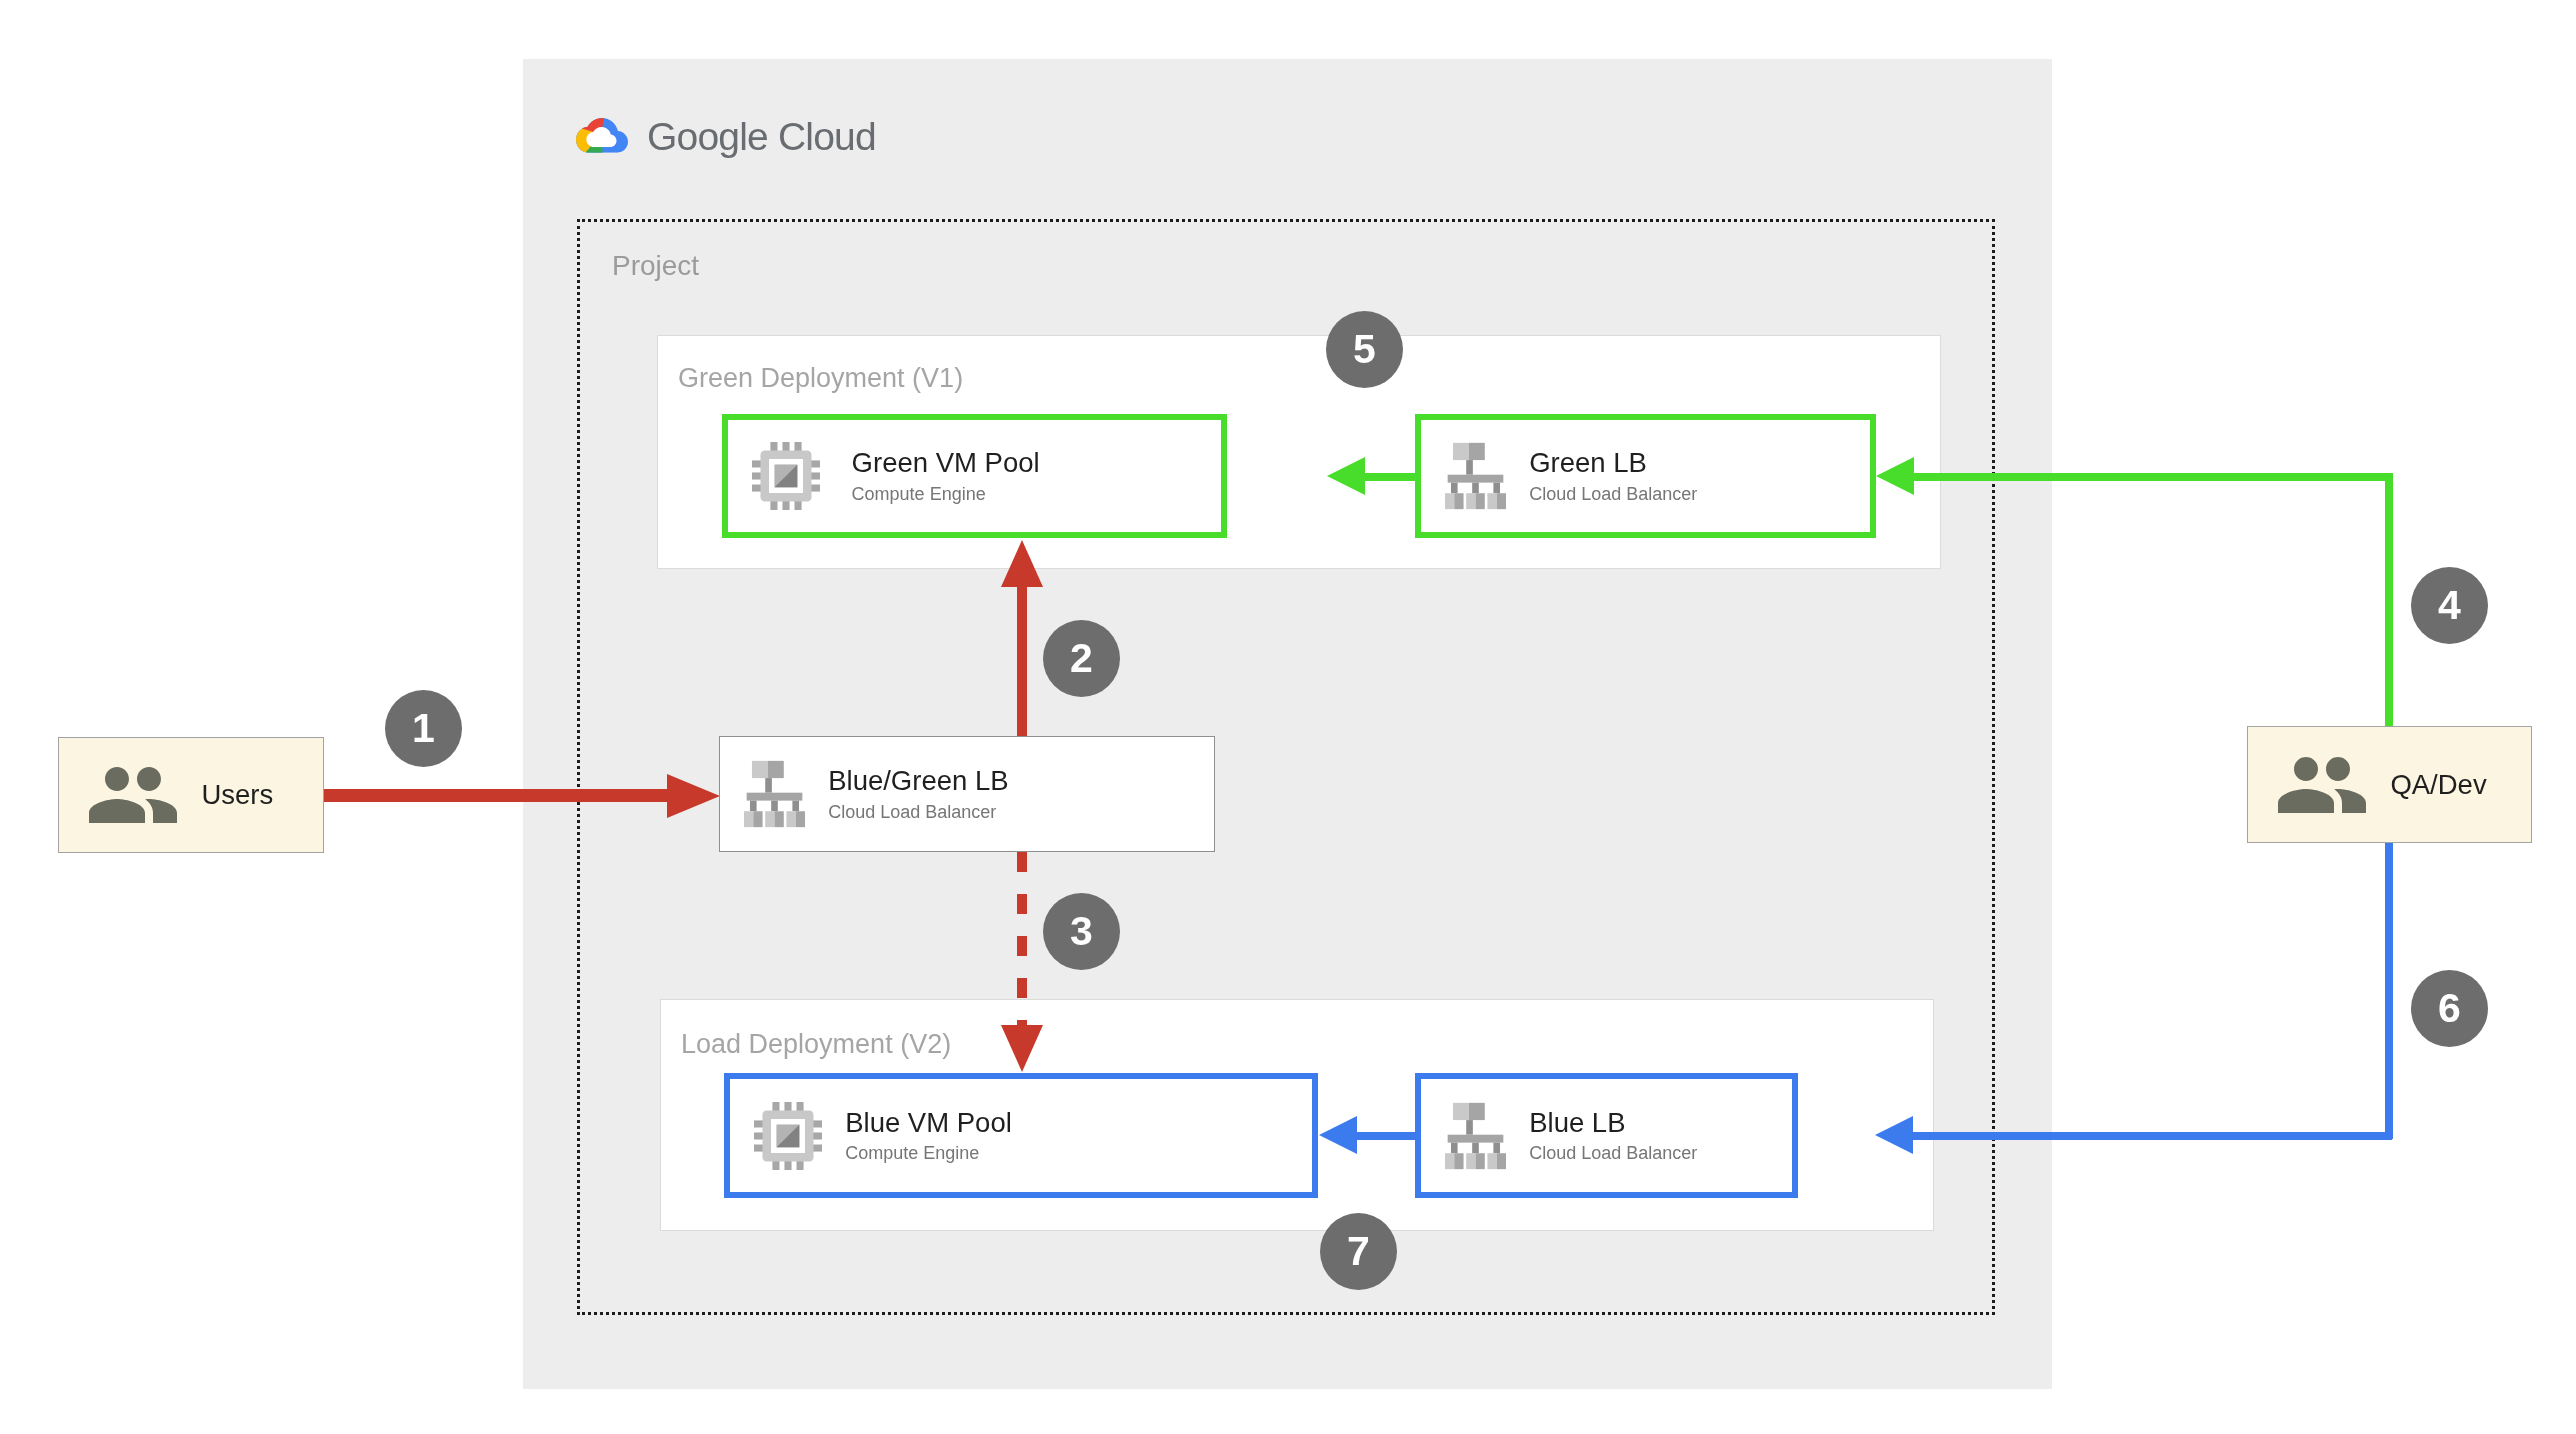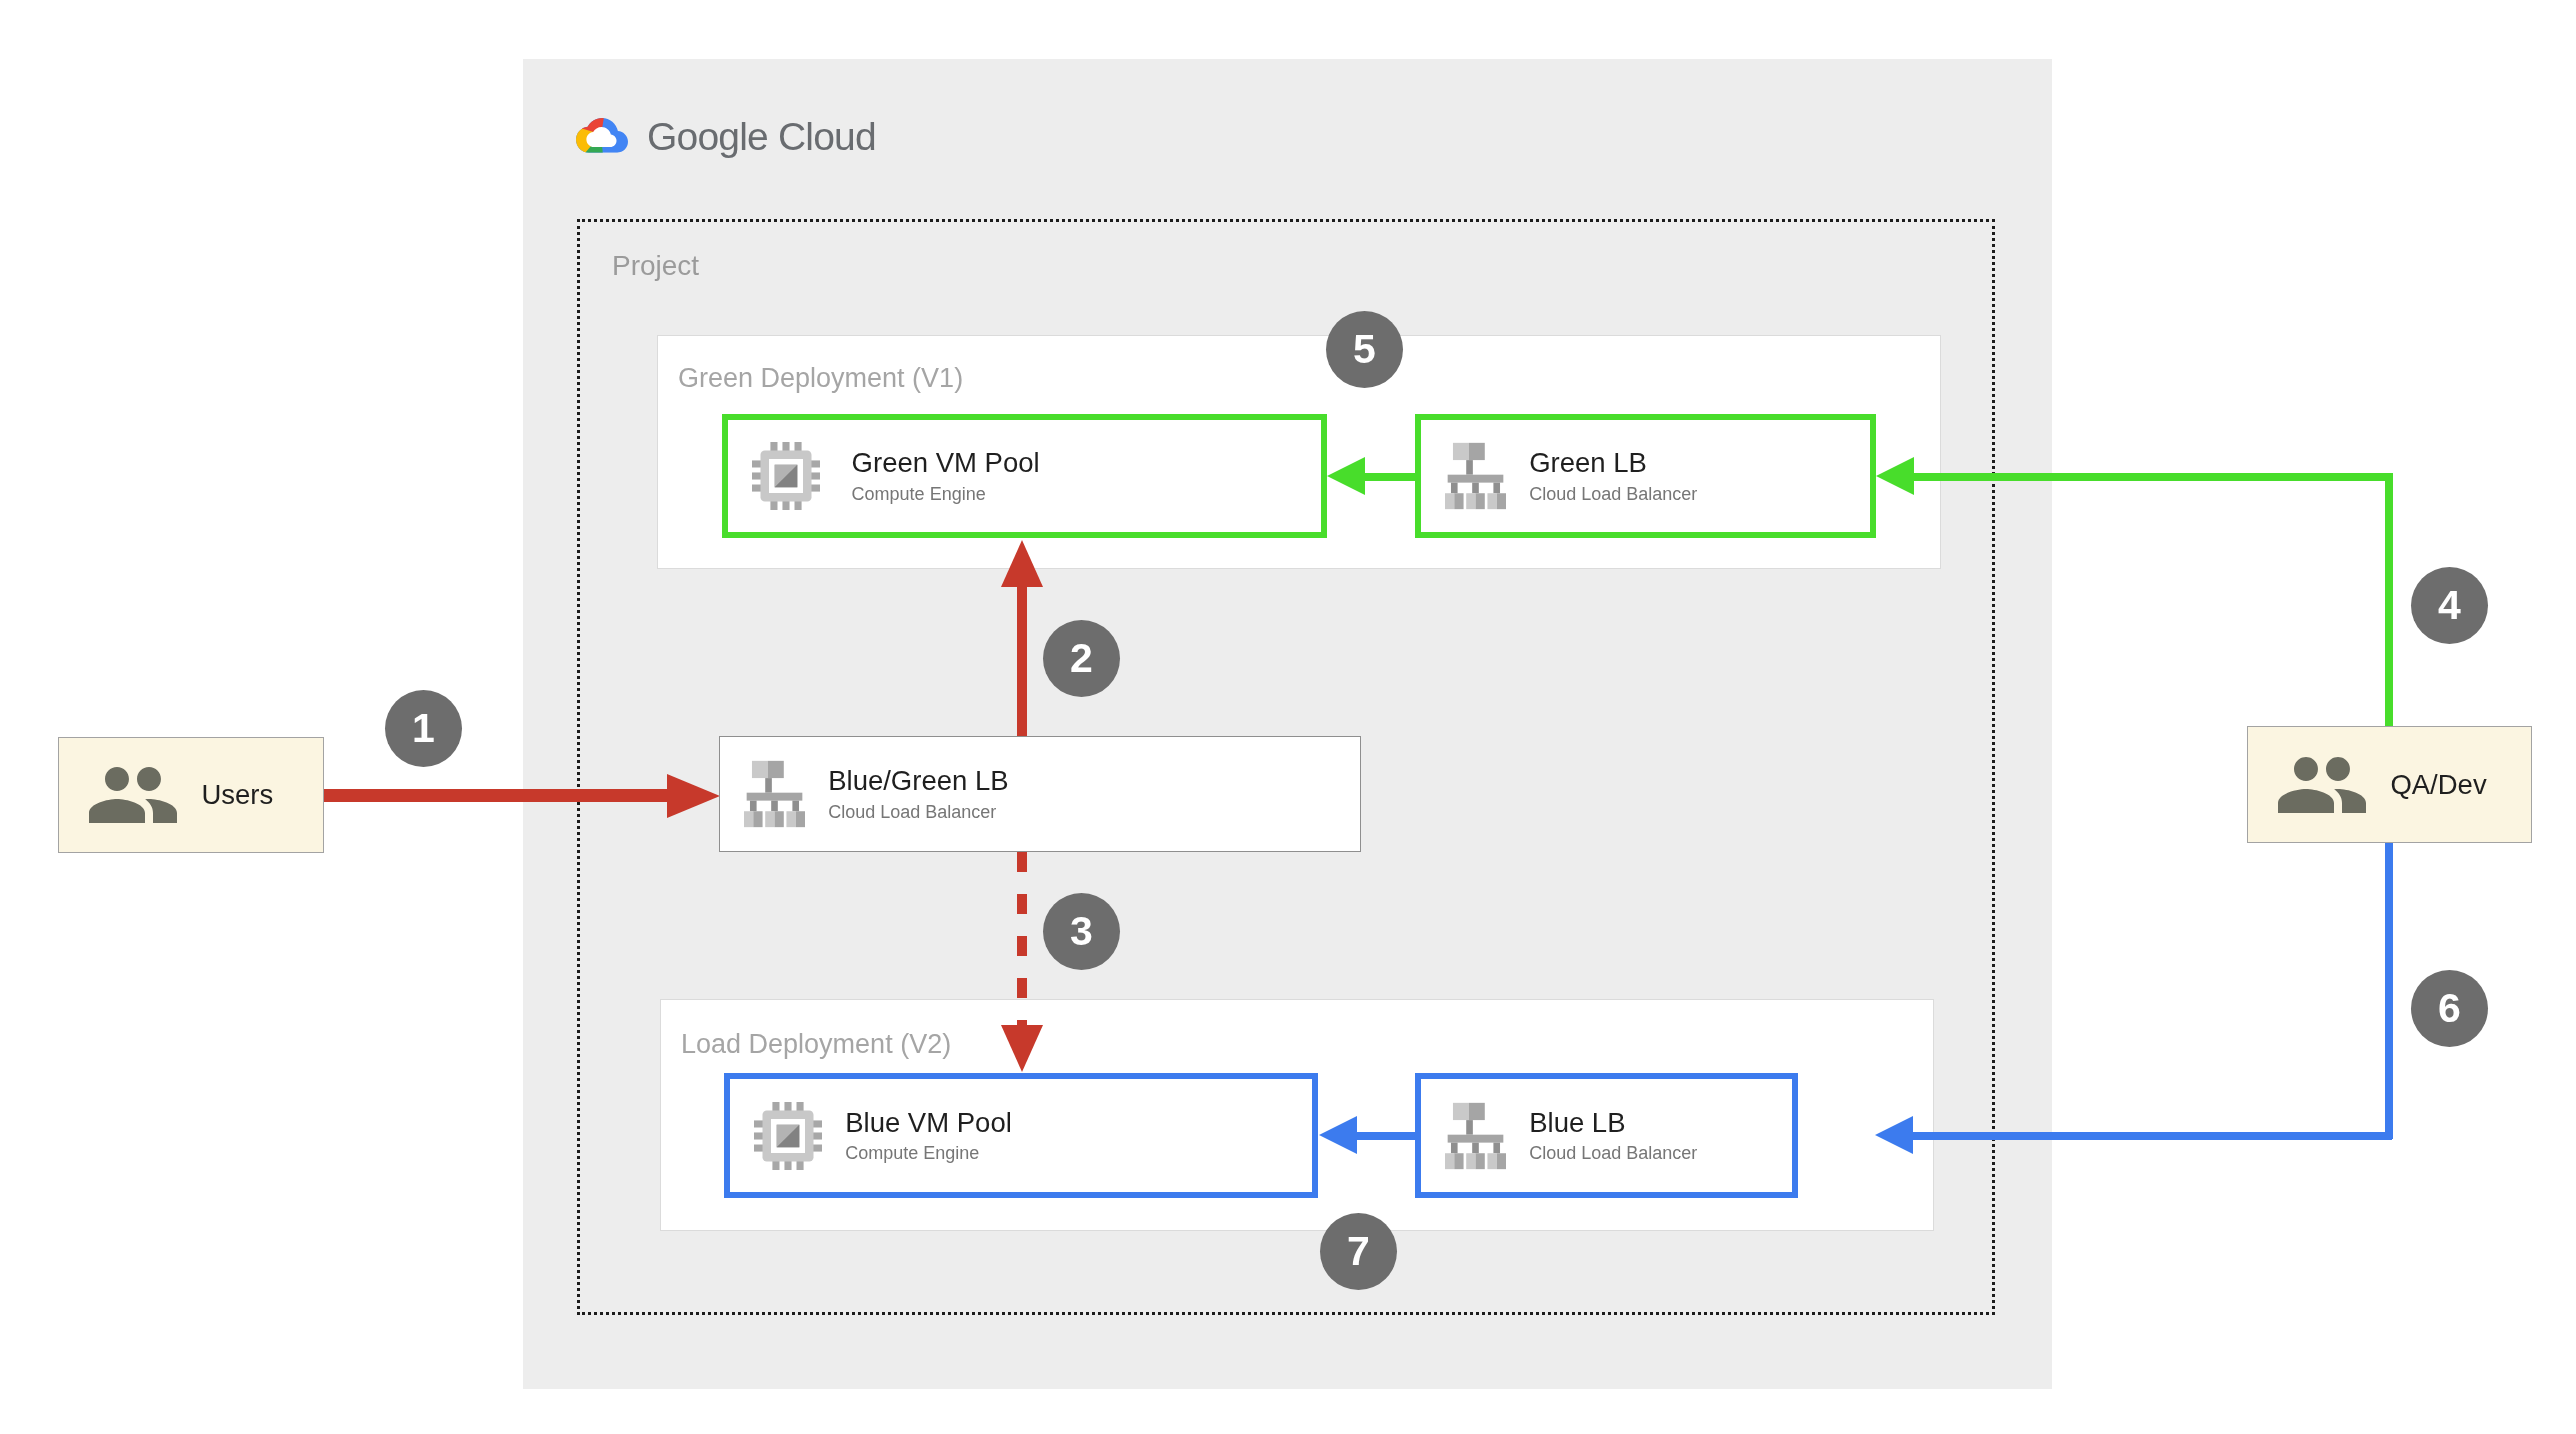--- a/index.html
+++ b/index.html
@@ -93,21 +93,21 @@
   <div class="line green" style="left:1364px;top:473px;width:51px;height:7.9px;"></div>
   <div class="head head-left-green" style="left:1327px;top:457px;"></div>
 
   <div class="line blue" style="left:2385px;top:843px;width:7.9px;height:296px;"></div>
   <div class="line blue" style="left:1912px;top:1132px;width:480px;height:7.9px;"></div>
   <div class="head head-left-blue" style="left:1875px;top:1116px;"></div>
 
   <div class="line blue" style="left:1356px;top:1132px;width:59px;height:7.9px;"></div>
   <div class="head head-left-blue" style="left:1319px;top:1116px;"></div>
 
-  <div class="node node--green" style="left:722px;top:414px;width:605px;height:124px;gap:32px;">
+  <div class="node node--green" style="left:722px;top:414px;width:505px;height:124px;gap:32px;">
     <span class="icon">
       <svg width="68" height="68" viewBox="0 0 48 48">
         <g fill="#A7A7A7">
           <rect x="13" y="0" width="5" height="8"></rect>
             <rect x="21.5" y="0" width="5" height="8"></rect>
             <rect x="30" y="0" width="5" height="8"></rect>
           <rect x="13" y="40" width="5" height="8"></rect>
             <rect x="21.5" y="40" width="5" height="8"></rect>
             <rect x="30" y="40" width="5" height="8"></rect>
           <rect x="0" y="13" width="8" height="5"></rect>
@@ -147,21 +147,21 @@
         <rect x="32" y="38" width="7" height="12" fill="#C9C9C9"></rect>
           <rect x="39" y="38" width="7" height="12" fill="#A5A5A5"></rect>
       </svg>
     </span>
     <div class="node-text">
       <div class="title">Green LB</div>
       <div class="subtitle">Cloud Load Balancer</div>
     </div>
   </div>
 
-  <div class="node node--plain" style="left:719px;top:736px;width:642px;height:116px;">
+  <div class="node node--plain" style="left:719px;top:736px;width:496px;height:116px;">
     <span class="icon">
       <svg width="61" height="68" viewBox="0 0 46 50">
         <rect x="6" y="0" width="12" height="13" fill="#C9C9C9"></rect>
           <rect x="18" y="0" width="12" height="13" fill="#A5A5A5"></rect>
         <rect x="16" y="13" width="5" height="11" fill="#8F8F8F"></rect>
         <rect x="2" y="24" width="42" height="6" fill="#A5A5A5"></rect>
         <rect x="4.5" y="30" width="5" height="8" fill="#8F8F8F"></rect>
           <rect x="20.5" y="30" width="5" height="8" fill="#8F8F8F"></rect>
           <rect x="36.5" y="30" width="5" height="8" fill="#8F8F8F"></rect>
         <rect x="0" y="38" width="7" height="12" fill="#C9C9C9"></rect>

